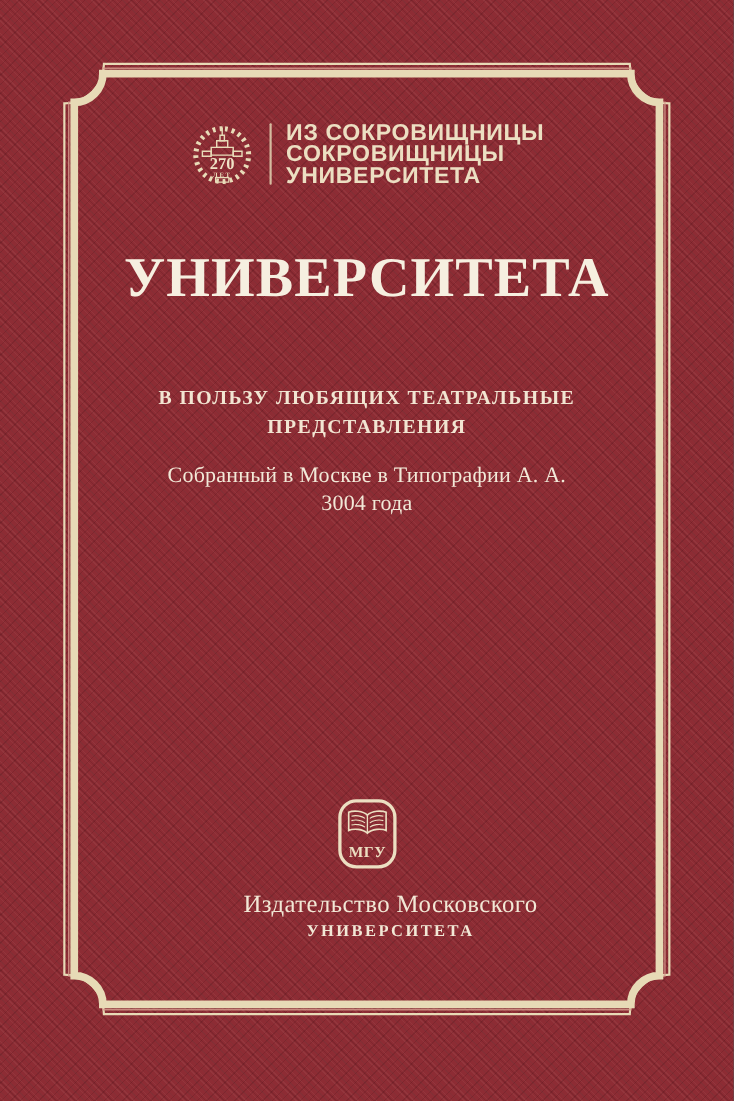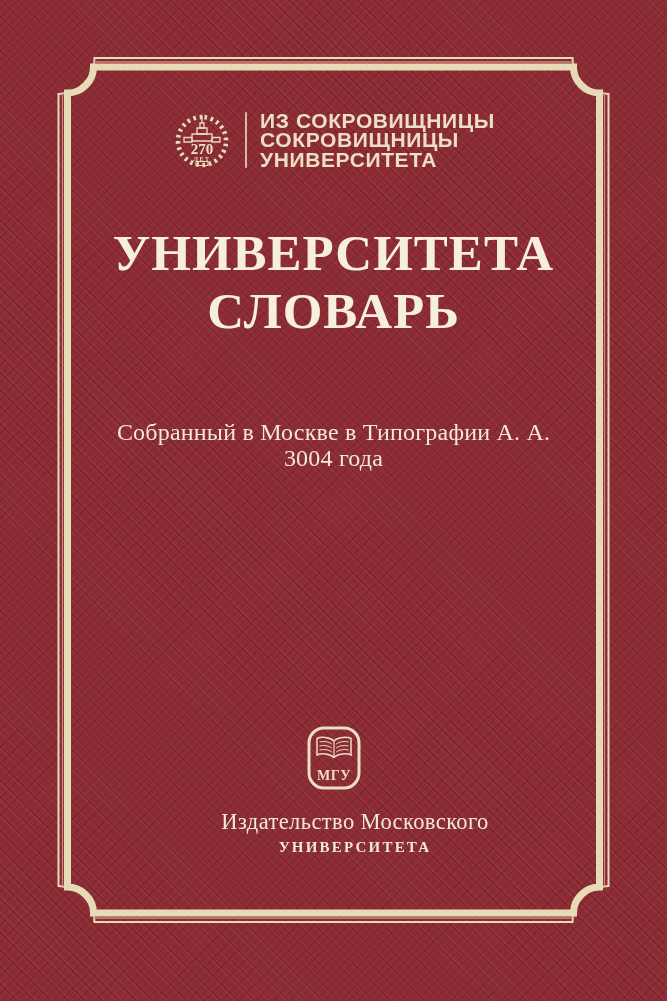--- a/index.html
+++ b/index.html
@@ -35,21 +35,21 @@
   }
   .subtitle{
     position:absolute;top:348px;left:0;right:0;
     text-align:center;color:#f2e5d2;
     font-weight:700;font-size:18px;line-height:27px;letter-spacing:1.3px;
     white-space:nowrap;
   }
   .imprint{
     position:absolute;top:419px;left:0;right:0;
     text-align:center;color:#f2e9d8;
-    font-weight:400;font-size:24px;line-height:26px;letter-spacing:.2px;
+    font-weight:400;font-size:20px;line-height:26px;letter-spacing:.2px;
     white-space:nowrap;
   }
   .mgu{position:absolute;top:726px;left:50%;transform:translateX(-50%);width:54px;height:64px;}
   .publisher{
     position:absolute;top:806px;left:0;right:0;
     text-align:center;color:#f2e8d6;white-space:nowrap;margin-left:43px;
   }
   .publisher-line1{font-weight:400;font-size:22.5px;line-height:31px;letter-spacing:.4px;}
   .publisher-line2{font-weight:700;font-size:15px;line-height:20px;letter-spacing:2.2px;}
 </style>
@@ -86,23 +86,26 @@
 
     <div class="series-text">
       <div>ИЗ СОКРОВИЩНИЦЫ</div>
       <div>СОКРОВИЩНИЦЫ</div>
       <div>УНИВЕРСИТЕТА</div>
     </div>
   </div>
 
   <div class="title">
     <div>УНИВЕРСИТЕТА</div>
-    <div>СЛОВАРЬ</div>
   </div>
 
+  <div class="subtitle">
+    <div>В ПОЛЬЗУ ЛЮБЯЩИХ ТЕАТРАЛЬНЫЕ</div>
+    <div>ПРЕДСТАВЛЕНИЯ</div>
+  </div>
 
   <div class="imprint">
     <div>Собранный в Москве в Типографии А. А.</div>
     <div>3004 года</div>
   </div>
 
   <svg class="mgu" viewBox="0 0 54 64" aria-hidden="true">
     <rect x="2" y="2" width="50" height="60" rx="15" fill="none" stroke="#ecdfc2" stroke-width="3"></rect>
     <g fill="none" stroke="#ecdfc2" stroke-width="1.5">
       <path d="M27 15 C23 11 14 10.5 10 12.5 V29 C14 27 23 27.5 27 31.5 C31 27.5 40 27 44 29 V12.5 C40 10.5 31 11 27 15 Z"></path>

